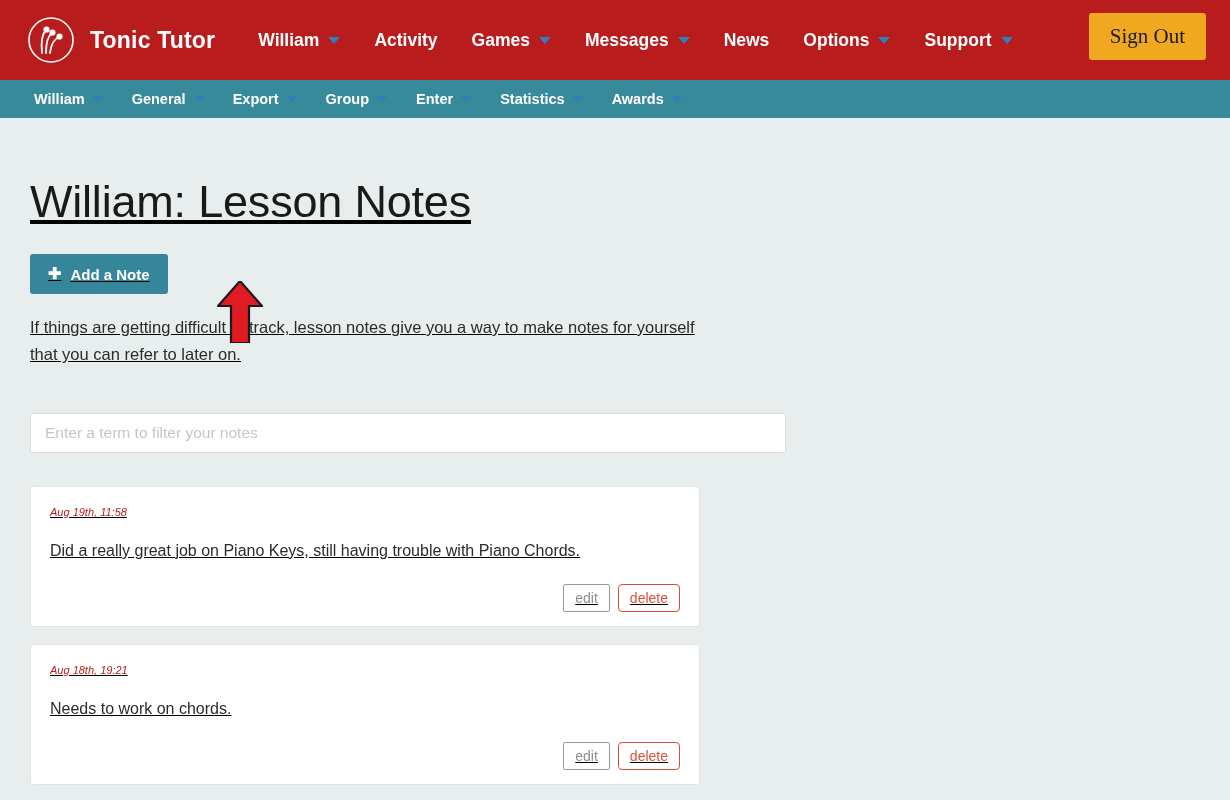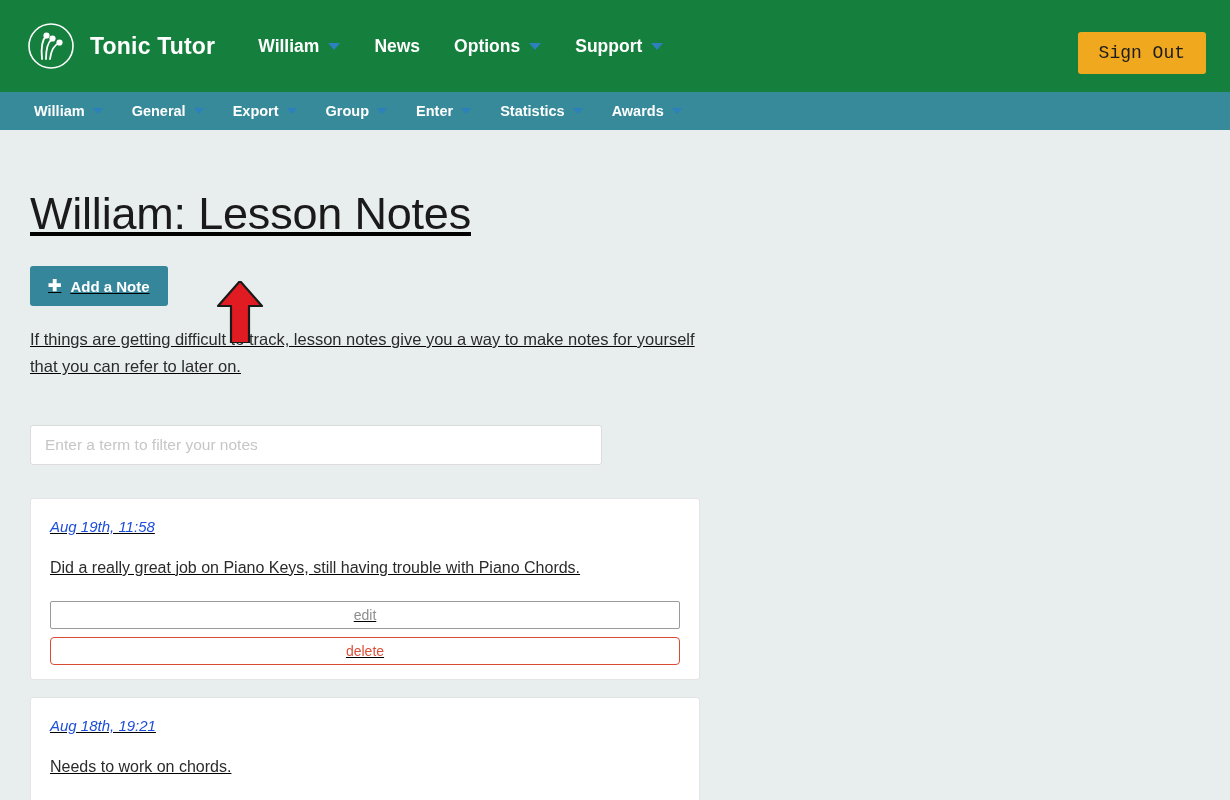--- a/index.html
+++ b/index.html
@@ -10,22 +10,22 @@
     width: 1230px;
     height: 800px;
     background: #e8eeed;
     font-family: "Liberation Sans", sans-serif;
     overflow: hidden;
     position: relative;
   }
 
   
   .topbar {
-    height: 92px;
-    background: #15803d;
+    height: 80px;
+    background: #b91c1c;
     display: flex;
     align-items: center;
     padding: 0 32px 0 26px;
     box-sizing: border-box;
     position: relative;
   }
   .brand {
     display: flex;
     align-items: center;
     gap: 14px;
@@ -64,29 +64,29 @@
     width: 0;
     height: 0;
     border-left: 6px solid transparent;
     border-right: 6px solid transparent;
     border-top: 7px solid #2d7fbd;
     display: inline-block;
   }
   .signout {
     position: absolute;
     right: 24px;
-    top: 32px;
+    top: 13px;
     background: #f0a81e;
     color: #1c1c1c;
-    font-size: 18px;
+    font-size: 21px;
     padding: 11px 21px;
     border: none;
     border-radius: 3px;
     cursor: pointer;
-    font-family: Liberation Mono, monospace;
+    font-family: Liberation Serif, serif;
   }
 
   
   .subnav {
     height: 38px;
     background: #368a99;
     display: flex;
     align-items: center;
     padding-left: 34px;
     box-sizing: border-box;
@@ -159,21 +159,21 @@
   }
   .blurb {
     margin-top: 20px;
     font-size: 16.5px;
     color: #2b2b2b;
     line-height: 1.65;
     max-width: 670px;
   }
   .filter-input {
     margin-top: 28px;
-    width: 572px;
+    width: 756px;
     height: 40px;
     box-sizing: border-box;
     background: #ffffff;
     border: 1px solid #dcdcdc;
     border-radius: 3px;
     padding: 0 14px;
     font-size: 15.5px;
     color: #555;
     font-family: "Liberation Sans", sans-serif;
   }
@@ -188,35 +188,34 @@
   .note-card {
     width: 670px;
     background: #ffffff;
     border: 1px solid #e4e4e4;
     border-radius: 3px;
     box-sizing: border-box;
     padding: 19px 19px 14px 19px;
     margin-bottom: 17px;
   }
   .note-date {
-    font-size: 15px;
+    font-size: 11px;
     font-style: italic;
-    color: #1d4ed8;
+    color: #b91c1c;
   }
   .note-body {
     font-size: 16px;
     color: #2b2b2b;
     margin-top: 24px;
   }
   .note-actions {
     margin-top: 24px;
     display: flex;
     justify-content: flex-end;
     gap: 8px;
-    flex-direction: column;
   }
   .btn-edit {
     background: #ffffff;
     border: 1px solid #9a9a9a;
     color: #8d8d8d;
     font-size: 14px;
     padding: 5px 11px;
     border-radius: 2px;
     cursor: pointer;
     font-family: "Liberation Sans", sans-serif;
@@ -261,20 +260,31 @@
     </span>
     <span class="brand-name">Tonic Tutor</span>
   </div>
 
   <nav class="mainnav">
     <div class="mainnav-item">
       <span>William</span>
       <span class="caret"></span>
     </div>
     <div class="mainnav-item">
+      <span>Activity</span>
+    </div>
+    <div class="mainnav-item">
+      <span>Games</span>
+      <span class="caret"></span>
+    </div>
+    <div class="mainnav-item">
+      <span>Messages</span>
+      <span class="caret"></span>
+    </div>
+    <div class="mainnav-item">
       <span>News</span>
     </div>
     <div class="mainnav-item">
       <span>Options</span>
       <span class="caret"></span>
     </div>
     <div class="mainnav-item">
       <span>Support</span>
       <span class="caret"></span>
     </div>

